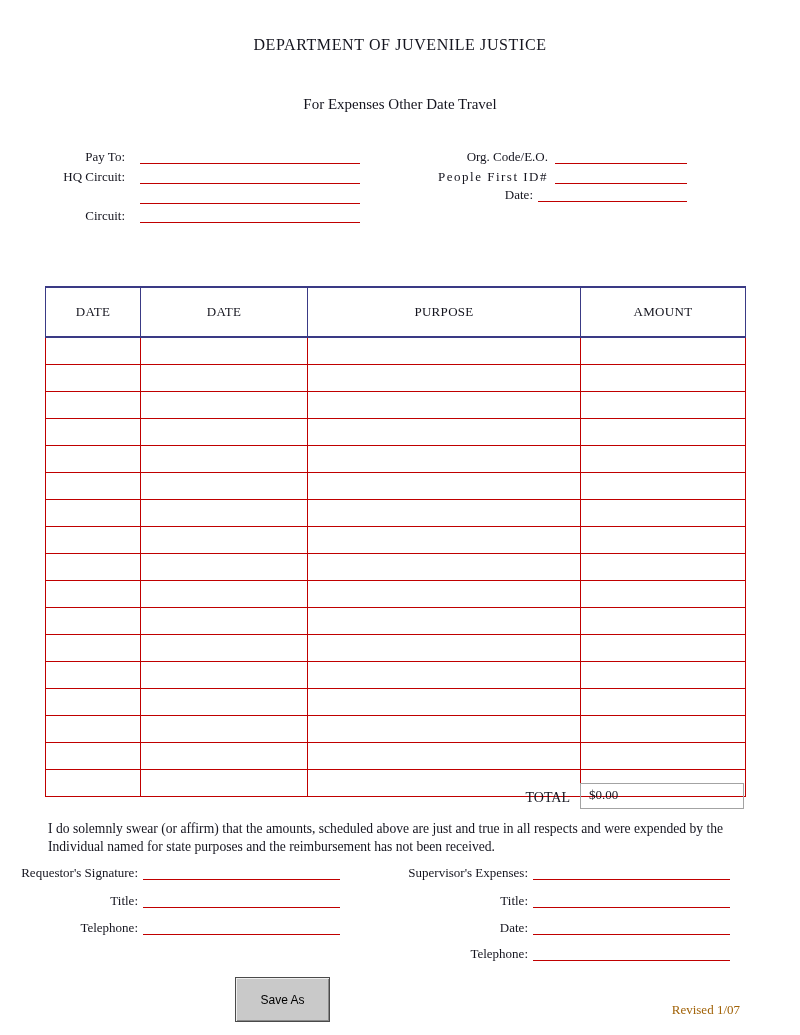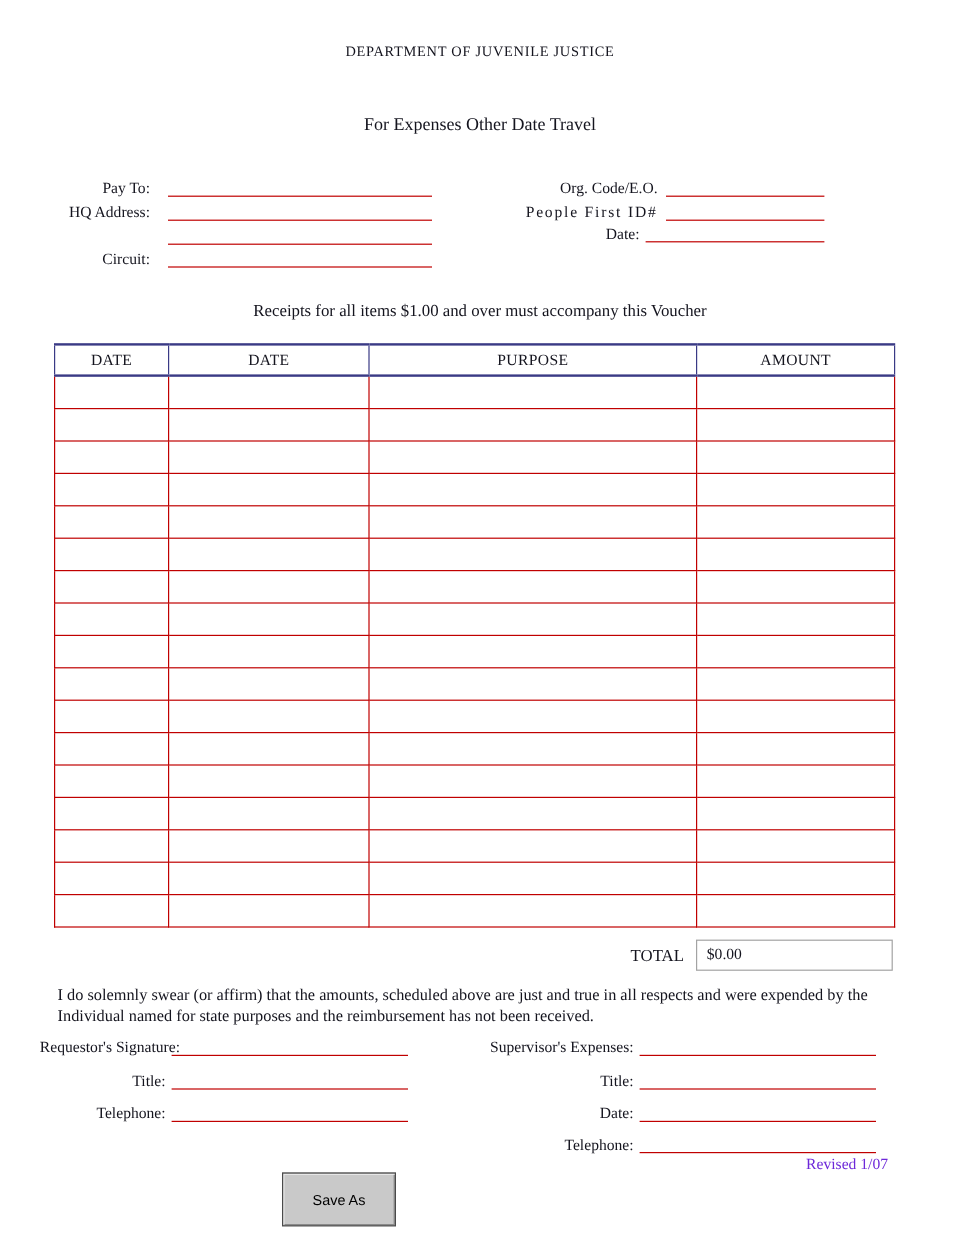--- a/index.html
+++ b/index.html
@@ -7,49 +7,49 @@
   .page {
     position:relative;
     width:800px; height:1035px;
     background:#ffffff;
     font-family:"Liberation Serif", serif;
     color:#14141e;
     overflow:hidden;
   }
   .abs { position:absolute; }
   .center { width:100%; text-align:center; }
-  .title { font-size:12px; letter-spacing:0.6px; }
+  .title { font-size:16px; letter-spacing:0.6px; }
   .sub1 { font-size:15px; letter-spacing:0.4px; }
   .sub2 { font-size:15px; }
   .lbl { font-size:13px; height:17px; line-height:17px; white-space:nowrap; }
   .r { text-align:right; }
   .uline { height:16px; border-bottom:1px solid #c00000; }
   .spaced { letter-spacing:1.5px;font-family:Liberation Serif, serif; }
   .note { font-size:14px; }
 
   table.vtable { border-collapse:collapse; table-layout:fixed; width:700px; background:#fff; }
   table.vtable th {
     border:1px solid #3a3a85;
     border-top:2px solid #3a3a85;
     border-bottom:2px solid #3a3a85;
     font-weight:normal; font-size:13px; letter-spacing:0.3px;
-    height:17px; padding:4px 4px;
+    height:17px; padding:16px 4px;
   }
   table.vtable td {
     border:1px solid #c00000;
     height:27px; padding:0 5px; font-size:13px;
   }
 
   .total-label { font-size:14px; }
   .total-box {
     border:1px solid #a3a3a3;
     font-size:13px; padding:3px 0 0 8px;
   }
   .oath { font-size:13.6px; line-height:18px; white-space:nowrap; }
-  .revised { color:#6d28d9; font-size:13px; }
+  .revised { color:#a16207; font-size:13px;margin-top:40px; }
 
   button.btn {
     position:absolute;
     font-family:"Liberation Sans", sans-serif;
     font-size:12px; color:#000;
     background:#c9c9c9;
     border:1px solid #4a4a4a;
     box-shadow: inset 1px 1px 0 #efefef, inset -1px -1px 0 #8a8a8a;
     cursor:pointer;
   }
@@ -58,37 +58,36 @@
 <body>
 
 <div class="page">
 
   <div class="abs center title" style="top:36px;">DEPARTMENT OF JUVENILE JUSTICE</div>
   <div class="abs center sub2" style="top:96px;">For Expenses Other Date Travel</div>
 
   <div class="abs lbl r" style="left:20px; top:148px; width:105px;">Pay To:</div>
   <div class="abs uline" style="left:140px; top:148px; width:220px;"></div>
 
-  <div class="abs lbl r" style="left:20px; top:168px; width:105px;">HQ Address:</div>
+  <div class="abs lbl r" style="left:20px; top:168px; width:105px;">HQ Circuit:</div>
   <div class="abs uline" style="left:140px; top:168px; width:220px;"></div>
   <div class="abs uline" style="left:140px; top:188px; width:220px;"></div>
 
   <div class="abs lbl r" style="left:20px; top:207px; width:105px;">Circuit:</div>
   <div class="abs uline" style="left:140px; top:207px; width:220px;"></div>
 
   <div class="abs lbl r" style="left:400px; top:148px; width:148px;">Org. Code/E.O.</div>
   <div class="abs uline" style="left:555px; top:148px; width:132px;"></div>
 
   <div class="abs lbl r spaced" style="left:400px; top:168px; width:148px;">People First ID#</div>
   <div class="abs uline" style="left:555px; top:168px; width:132px;"></div>
 
   <div class="abs lbl r" style="left:400px; top:186px; width:133px;">Date:</div>
   <div class="abs uline" style="left:538px; top:186px; width:149px;"></div>
 
-  <div class="abs center note" style="top:252px;">Receipts for all items $1.00 and over must accompany this Voucher</div>
 
   <table class="vtable abs" style="left:45px; top:286px;">
     <colgroup>
       <col style="width:95px;">
       <col style="width:167px;">
       <col style="width:273px;">
       <col style="width:165px;">
     </colgroup>
     <thead>
       <tr>
@@ -205,21 +204,21 @@
   </table>
 
   <div class="abs lbl r total-label" style="left:430px; top:789px; width:140px;">TOTAL</div>
   <div class="abs total-box" style="left:580px; top:783px; width:164px; height:26px;">
     <span>$0.00</span>
   </div>
 
   <div class="abs oath" style="left:48px; top:820px; width:730px;">I do solemnly swear (or affirm) that the amounts, scheduled above are just and true in all respects and were expended by the</div>
   <div class="abs oath" style="left:48px; top:838px; width:730px;">Individual named for state purposes and the reimbursement has not been received.</div>
 
-  <div class="abs lbl r" style="left:12px; top:864px; width:138px;">Requestor's Signature:</div>
+  <div class="abs lbl r" style="left:0px; top:864px; width:138px;">Requestor's Signature:</div>
   <div class="abs uline" style="left:143px; top:864px; width:197px;"></div>
 
   <div class="abs lbl r" style="left:0px; top:892px; width:138px;">Title:</div>
   <div class="abs uline" style="left:143px; top:892px; width:197px;"></div>
 
   <div class="abs lbl r" style="left:0px; top:919px; width:138px;">Telephone:</div>
   <div class="abs uline" style="left:143px; top:919px; width:197px;"></div>
 
   <div class="abs lbl r" style="left:370px; top:864px; width:158px;">Supervisor's Expenses:</div>
   <div class="abs uline" style="left:533px; top:864px; width:197px;"></div>

